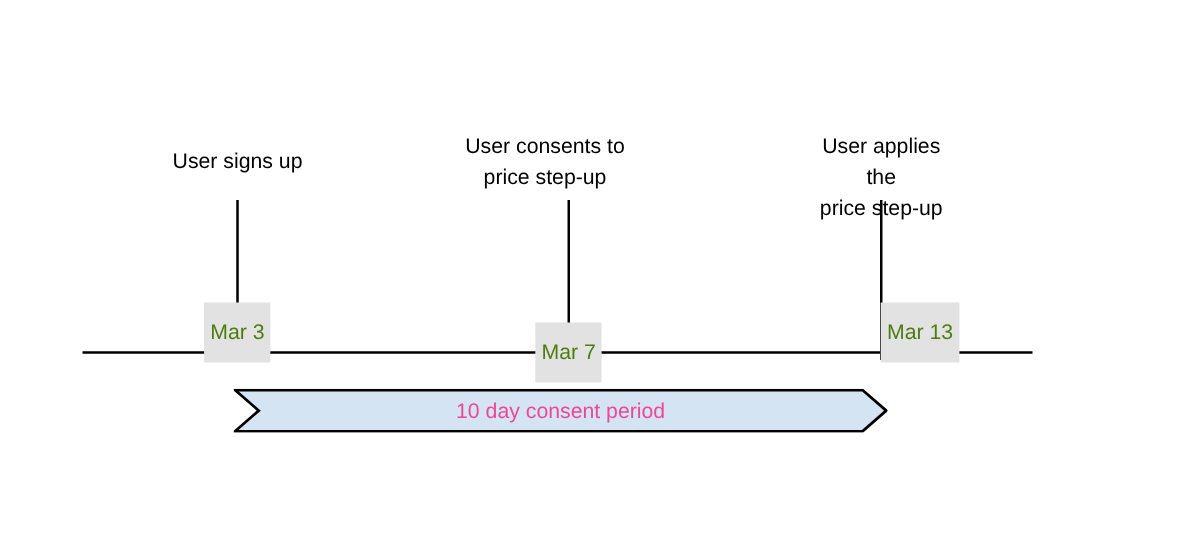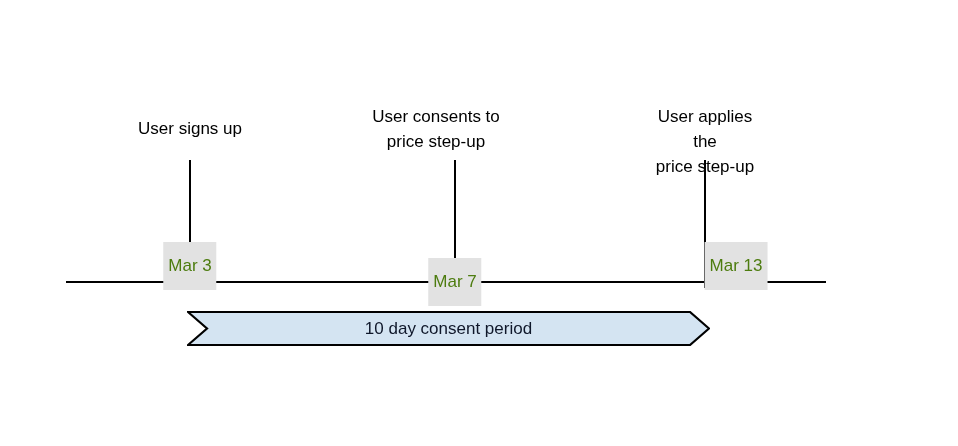--- a/index.html
+++ b/index.html
@@ -62,21 +62,21 @@
   .period-banner svg {
     position: absolute;
     inset: 0;
     width: 100%;
     height: 100%;
     display: block;
   }
   .period-banner .banner-text {
     position: relative;
     font-size: 17px;
-    color: #0f172a;
+    color: #ec4899;
     white-space: nowrap;
     z-index: 2;
   }
 </style>
 </head>
 <body>
 
 <div id="canvas">
 
   <div class="axis-line" style="left: 66px; top: 281px; width: 808px; background: rgb(0, 0, 0);"></div>

